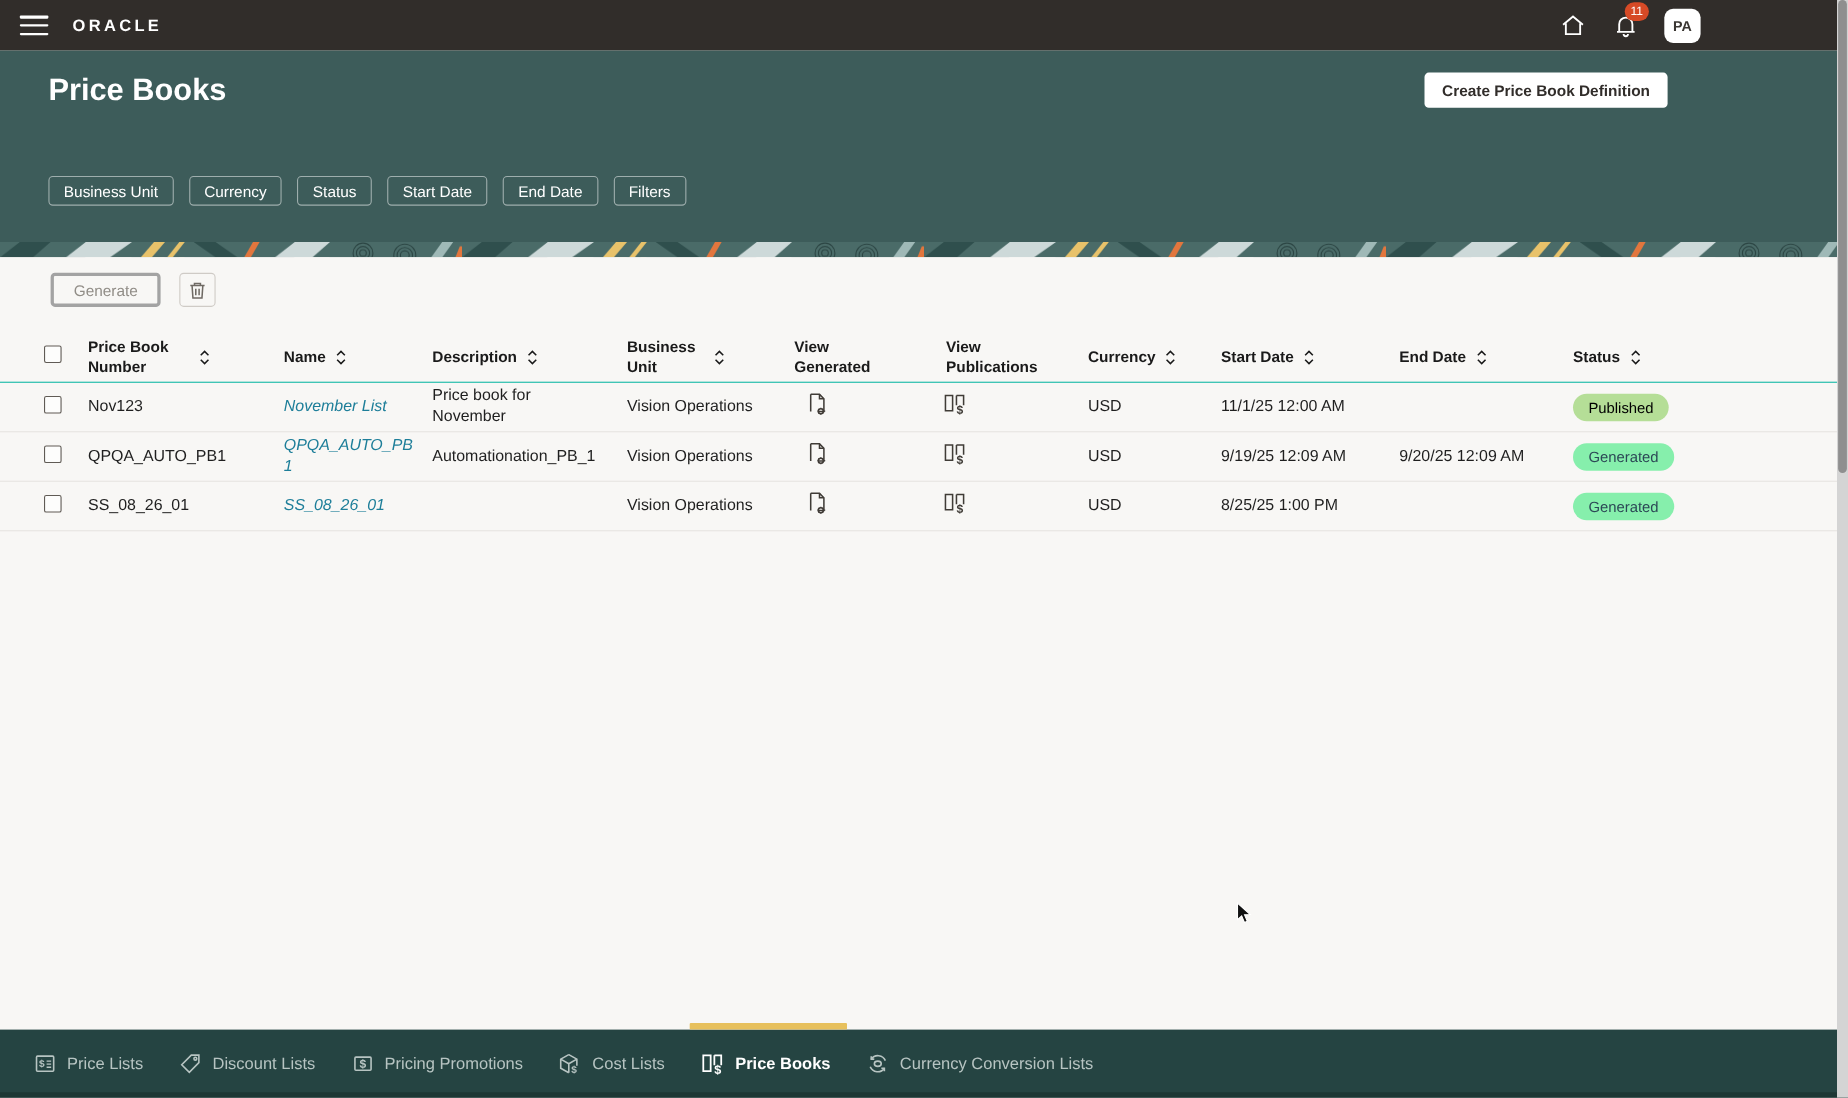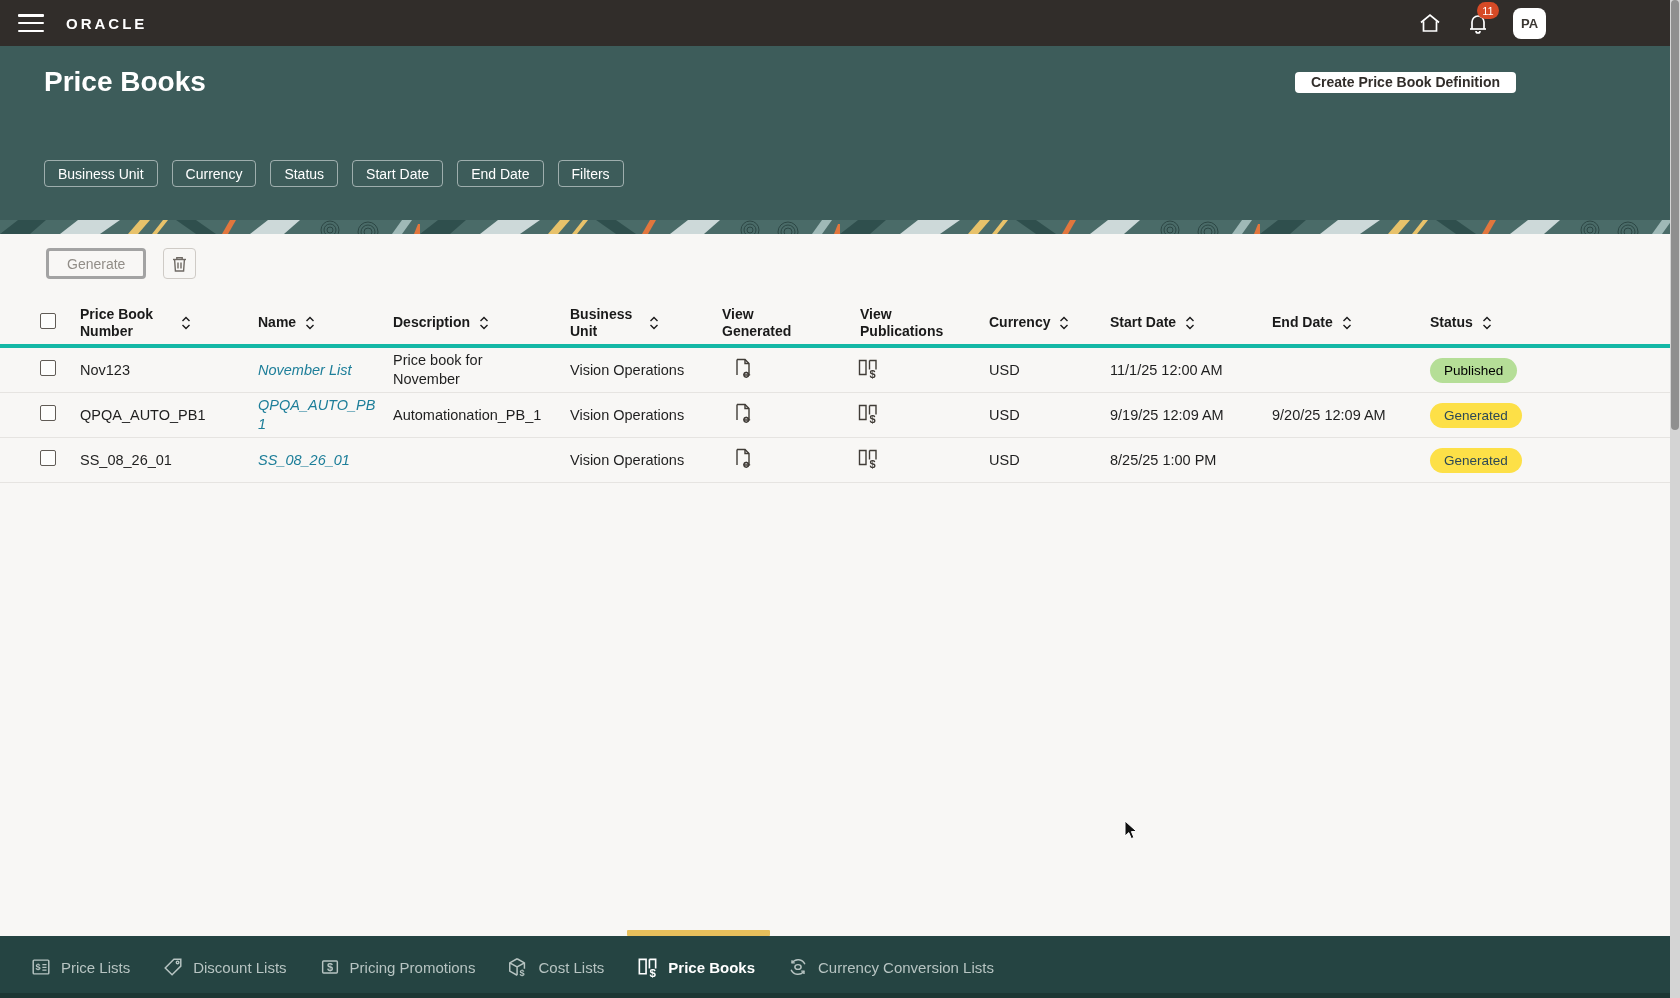--- a/index.html
+++ b/index.html
@@ -19,21 +19,21 @@
   .notif-badge { position:absolute; top:-8px; left:12px; min-width:22px; height:17px; background:#D64A26;
                  border-radius:9px; color:#fff; font-size:11px; display:flex; align-items:center; justify-content:center; padding:0 5px; }
   .avatar { width:33px; height:31px; background:#fff; border-radius:8px; color:#3A3632; font-size:13px; font-weight:600;
             display:flex; align-items:center; justify-content:center; cursor:pointer; }
 
   
   .hero { position:absolute; top:46px; left:0; width:1680px; height:174px; background:#3D5C5A; }
   .hero-row1 { display:flex; align-items:center; justify-content:space-between; padding:20px 164px 0 44px; }
   .page-title { color:#fff; font-size:28px; font-weight:700; }
   .create-btn { background:#fff; color:#312D2A; font-size:14px; font-weight:600; border:none; border-radius:4px;
-                height:21px; padding:0 16px; cursor:pointer; font-family:inherit; }
+                height:32px; padding:0 16px; cursor:pointer; font-family:inherit; }
   .searchbox { position:absolute; left:44px; top:65px; width:982px; height:38px; border:1px solid rgba(255,255,255,0.55);
                border-radius:4px; display:flex; align-items:center; }
   .searchbox input { flex:1; background:transparent; border:none; outline:none; color:#fff; font-size:15px;
                      padding:0 14px; font-family:inherit; }
   .searchbox input::placeholder { color:#DDE6E5; opacity:1; }
   .search-icon-wrap { width:40px; display:flex; align-items:center; justify-content:center; cursor:pointer; }
   .chips { position:absolute; left:44px; top:114px; display:flex; gap:14px; }
   .chip { height:27px; border:1px solid rgba(255,255,255,0.5); border-radius:4px; color:#fff; font-size:14px;
           display:flex; align-items:center; padding:0 13px; background:transparent; cursor:pointer; font-family:inherit; }
 
@@ -44,37 +44,37 @@
   .content { position:absolute; top:234px; left:0; width:1680px; height:702px; background:#F8F7F5; }
   .toolbar { display:flex; gap:17px; margin:14px 0 0 46px; }
   .gen-btn { height:31px; padding:0 18px; border:3px solid #a3a3a3; border-radius:4px; background:transparent;
              color:#918D87; font-size:14px; font-family:inherit; cursor:default; }
   .trash-btn { width:33px; height:31px; border:1px solid #CFCBC6; border-radius:4px; background:transparent;
                display:flex; align-items:center; justify-content:center; cursor:pointer; }
 
   .grid-table { margin-top:23px; }
   .trow { display:grid; grid-template-columns:48px 178px 135px 177px 152px 127px 140px 121px 162px 158px minmax(0,1fr);
           align-items:center; padding-left:32px; border-bottom:1px solid #E6E4E1; }
-  .thead-row { min-height:46px; border-bottom:4px solid #14b8a6; }
+  .thead-row { min-height:46px; border-bottom:1px solid #14b8a6; }
   .data-row { min-height:45px; }
   .th { display:flex; align-items:center; gap:8px; font-size:14px; font-weight:700; color:#1A1A1A; cursor:pointer; }
   .th .lbl { line-height:1.25; }
   .th.no-sort { cursor:default; }
   .w90 { max-width:92px; } .w70 { max-width:70px; } .w80 { max-width:78px; } .w95 { max-width:96px;margin-left:11px; }
   .cell { font-size:14.5px; color:#1F1F1F; line-height:1.3; padding-right:10px; }
   .cell.wrap { overflow-wrap:anywhere; max-width:165px; }
   .name-cell { max-width:112px; }
   .link { color:#1D7E99; cursor:pointer; text-decoration:none;font-style:italic; }
   .cb { appearance:none; -webkit-appearance:none; width:16px; height:16px; border:1.5px solid #605B55; border-radius:2px;
         background:#FDFDFC; margin-left:8px; cursor:pointer; }
   .row-icon { margin-left:12px; cursor:pointer; display:inline-flex; }
   .row-icon.pub { margin-left:8px; }
   .badge { display:inline-block; padding:5px 14px; border-radius:14px; font-size:13.5px; }
   .badge-published { background:#B5DE97; color:#000000; }
-  .badge-generated { background:#fde047; color:#2C4856; }
+  .badge-generated { background:#86efac; color:#2C4856; }
 
   
   .bottomnav { position:absolute; left:0; top:936px; width:1680px; height:62px; background:#254442;
                display:flex; align-items:center; padding-left:30px; gap:32px; }
   .bnav-item { position:relative; display:flex; align-items:center; gap:9px; color:#B7C4C2; font-size:15px;
                cursor:pointer; height:62px; }
   .bnav-item.active { color:#fff; font-weight:700; }
   .bnav-item.active::before { content:''; position:absolute; top:-6px; left:-9px; right:-15px; height:6px;
                background:#E7C05C; border-radius:1px; }
   .bottom-edge { position:absolute; left:0; bottom:0; width:1680px; height:5px; background:#1D3734; }

